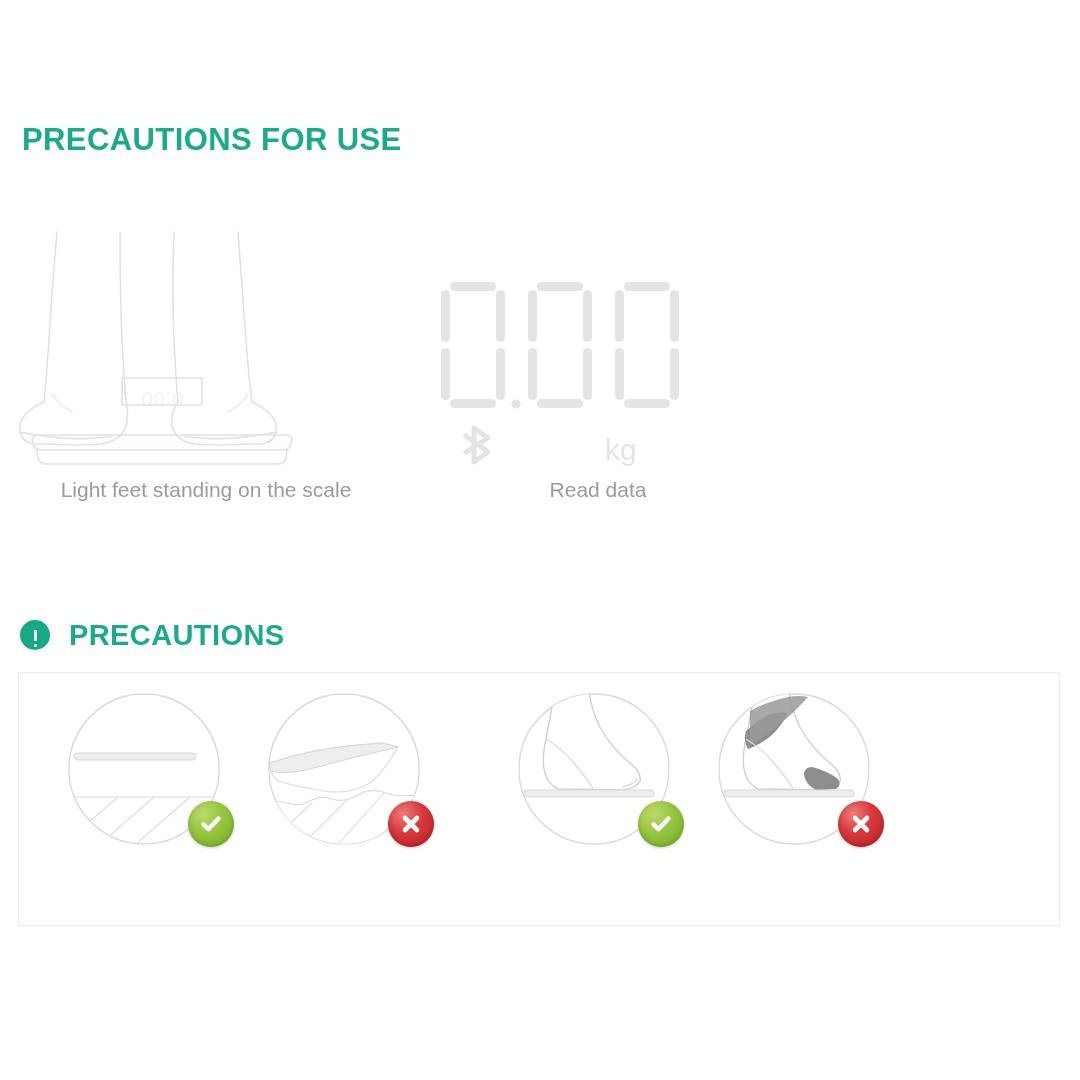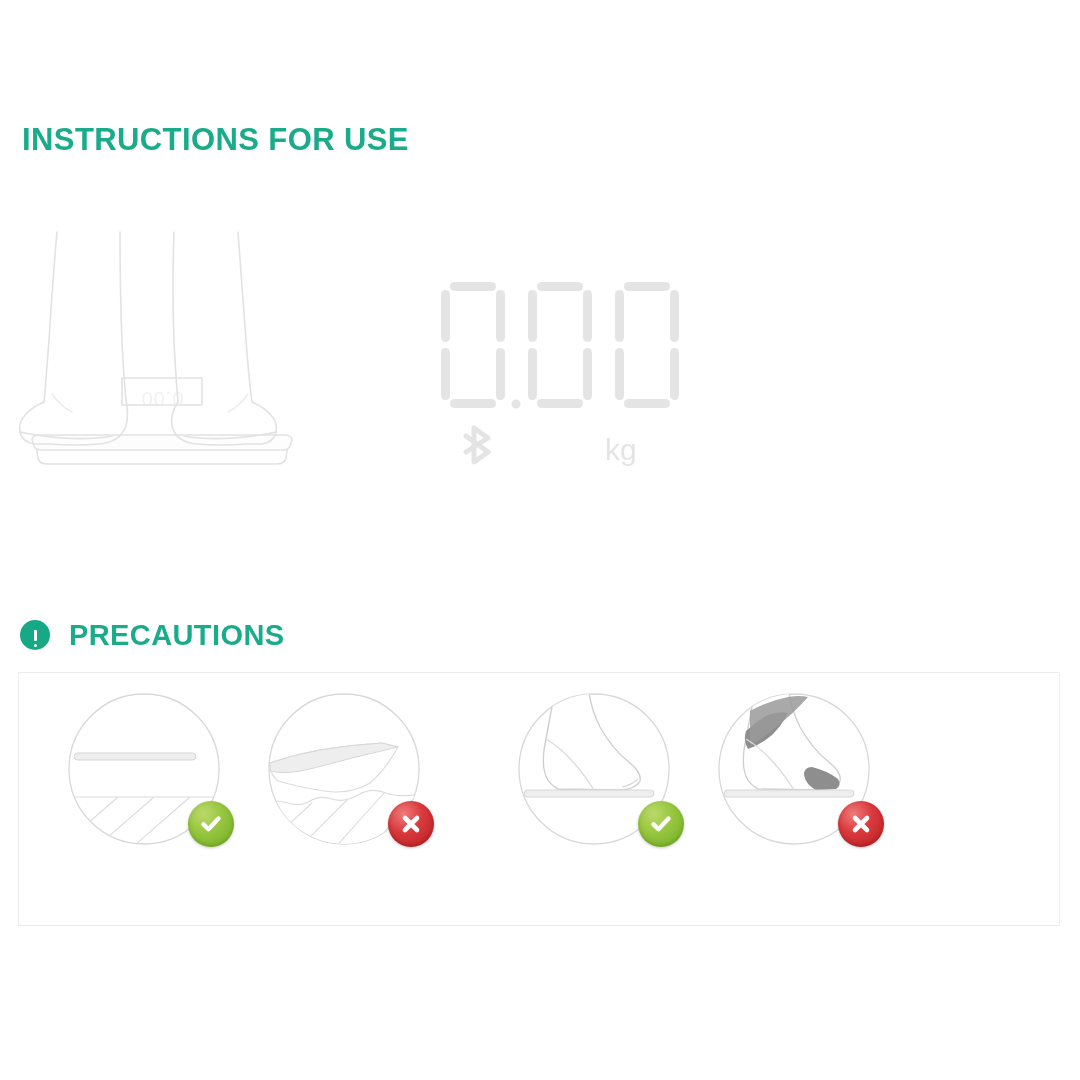--- a/index.html
+++ b/index.html
@@ -146,21 +146,21 @@
   }
   .badge.no {
     background: radial-gradient(circle at 34% 28%, #ef7b7b 0%, #d9393c 42%, #b81f23 100%);
     box-shadow: 0 1px 3px rgba(0,0,0,0.22), inset 0 -2px 4px rgba(140,20,20,0.45);
   }
   .badge svg { display: block; }
 </style>
 </head>
 <body>
 
-<div id="instructions-heading">INSTRUCTIONS FOR USE</div>
+<div id="instructions-heading">PRECAUTIONS FOR USE</div>
 
 <div id="instruction-steps">
 
   <div class="step" id="step-1">
     <div class="step-figure">
       <svg width="380" height="250" viewBox="0 0 380 250" xmlns="http://www.w3.org/2000/svg">
         <g fill="none" stroke="#e2e2e2" stroke-width="1.6" stroke-linecap="round" stroke-linejoin="round">
 
           <path d="M20 214 L22 228 Q23 234 31 234 L261 234 Q269 234 270 228 L272 214 Z" fill="#ffffff"></path>
           <path d="M16 210 Q16 205 24 205 L268 205 Q276 205 276 210 L274 216 Q273 220 266 220 L26 220 Q19 220 18 216 Z" fill="#fdfdfd"></path>
@@ -183,20 +183,21 @@
 
           <path d="M36 164 Q44 176 56 182" stroke="#ececec"></path>
           <path d="M232 164 Q224 176 212 182" stroke="#ececec"></path>
         </g>
 
         <g transform="translate(146,162) rotate(180)" opacity="0.55">
           <text x="0" y="0" text-anchor="middle" font-family="'Liberation Sans', sans-serif" font-size="20" fill="#e6e6e6" letter-spacing="1">0.00</text>
         </g>
       </svg>
     </div>
+    <div class="step-caption">Light feet standing on the scale</div>
   </div>
 
   <div class="step" id="step-2">
     <div class="step-figure">
       <svg width="380" height="250" viewBox="0 0 380 250" xmlns="http://www.w3.org/2000/svg">
         <g fill="#e4e4e4">
 
           <rect x="42" y="52" width="46" height="9" rx="4.5"></rect>
           <rect x="33" y="60" width="9" height="52" rx="4.5"></rect>
           <rect x="88" y="60" width="9" height="52" rx="4.5"></rect>
@@ -221,20 +222,21 @@
           <rect x="216" y="169" width="46" height="9" rx="4.5"></rect>
         </g>
 
         <g stroke="#e4e4e4" stroke-width="5" fill="none" stroke-linecap="round" stroke-linejoin="round">
           <path d="M66 198 L66 232 L80 222 L58 206 M58 222 L80 208 L66 198"></path>
         </g>
 
         <text x="197" y="230" font-family="'Liberation Sans', sans-serif" font-size="30" fill="#e4e4e4">kg</text>
       </svg>
     </div>
+    <div class="step-caption">Read data</div>
   </div>
 
 </div>
 
 <div id="precautions-heading-row">
   <span id="precautions-alert-icon">
     <span class="bang"></span>
   </span>
   <span id="precautions-heading-text">PRECAUTIONS</span>
 </div>

